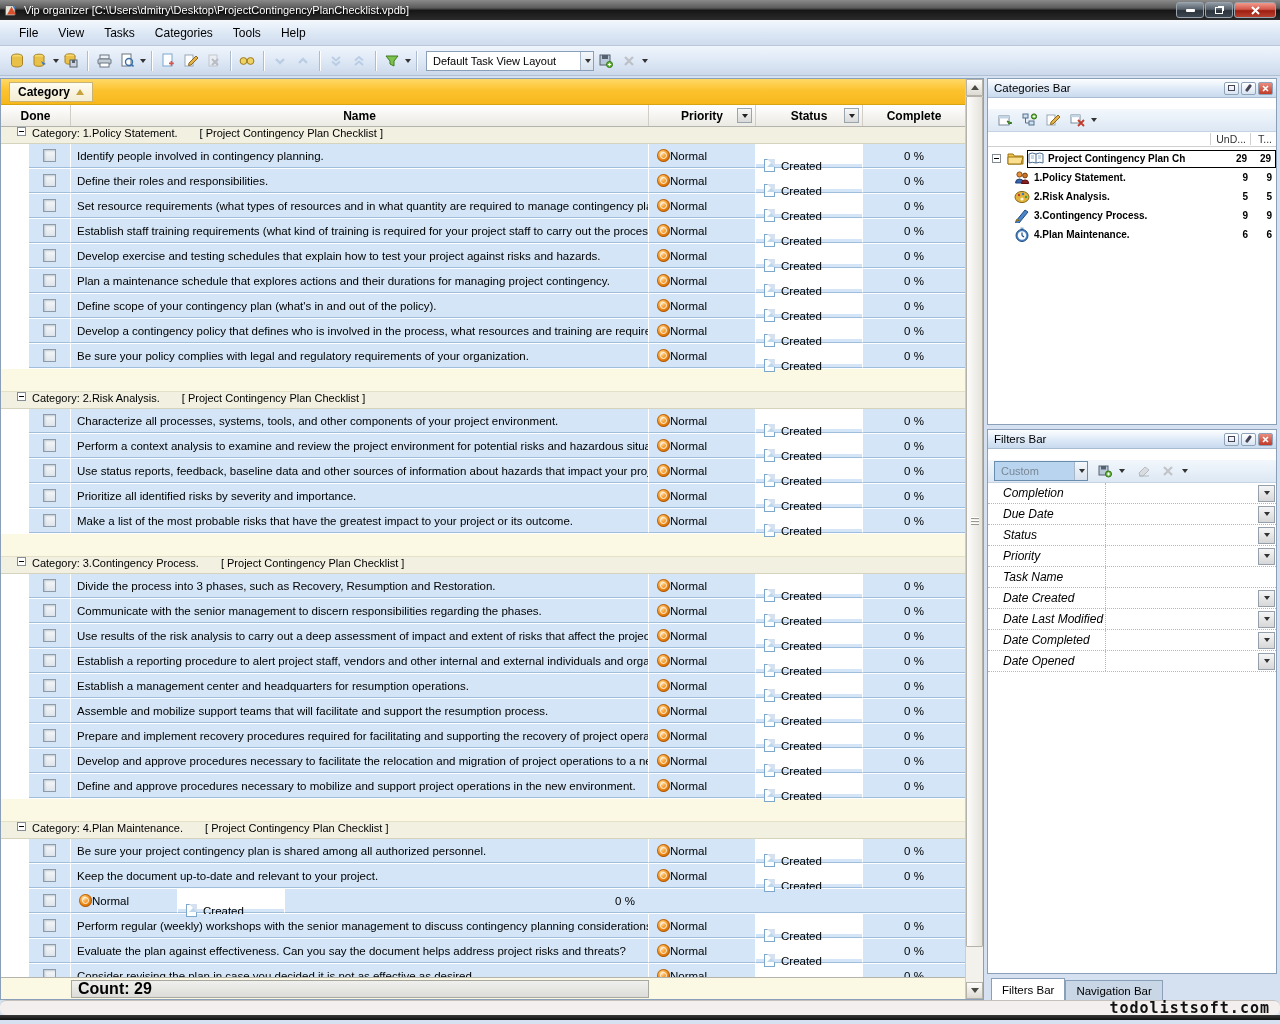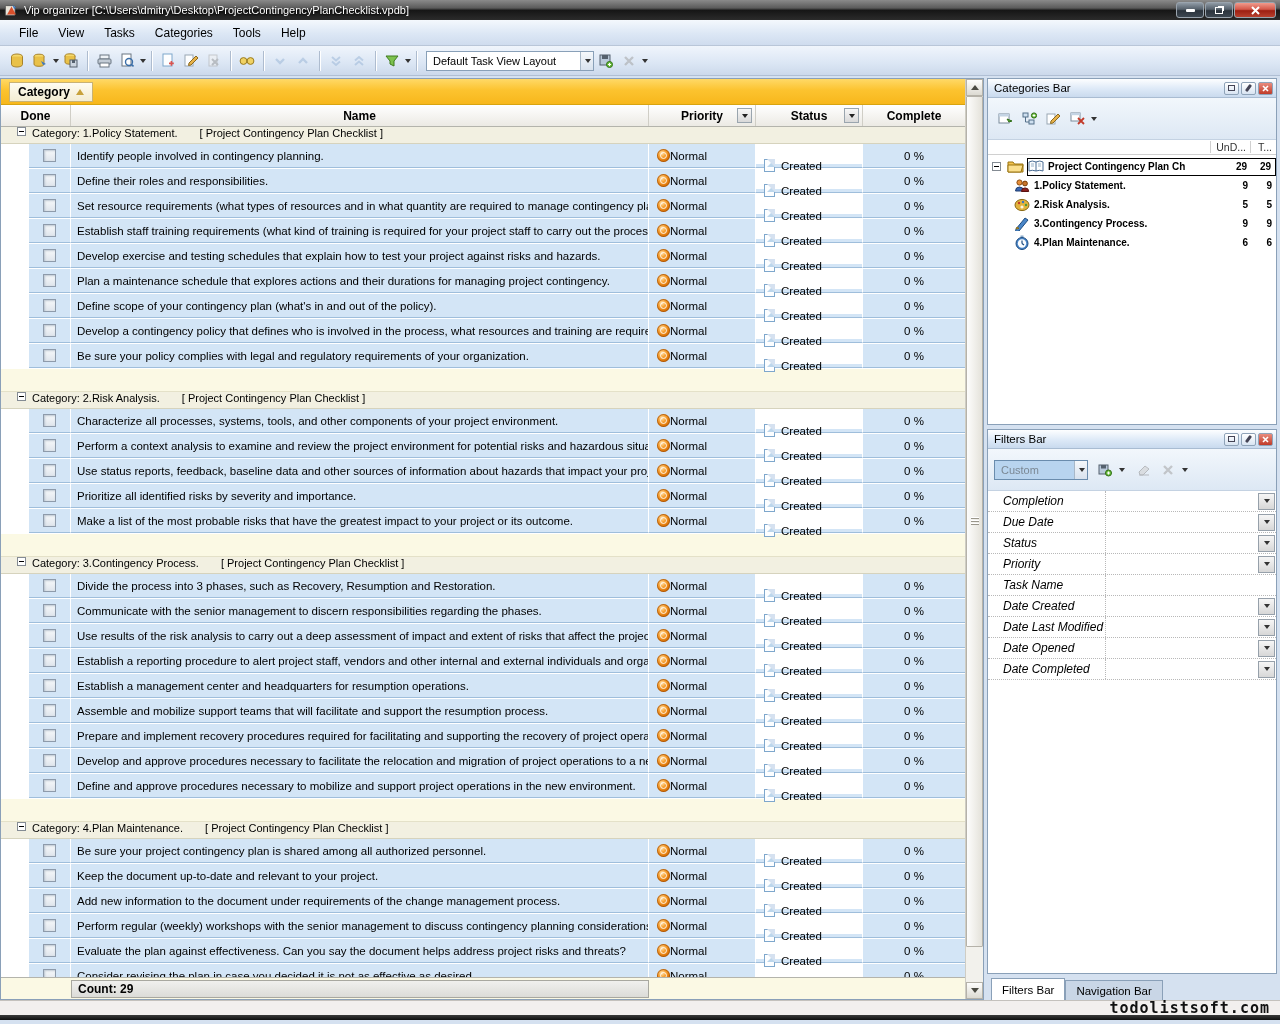--- a/index.html
+++ b/index.html
@@ -68,21 +68,21 @@
   .c-comp { flex:1; justify-content:center; border-right:none; font-size:11.5px; }
   .checkbox { width:13px; height:13px; border:1px solid #8e9bab; background:linear-gradient(180deg,#f7f9fb,#dfe5ec); box-shadow:inset 1px 1px 2px rgba(120,140,160,.45); }
   .ball { width:13px; height:13px; border-radius:50%; background:radial-gradient(circle at 38% 32%, #ffe3b0 0%, #f9a63a 30%, #e37d0c 60%, #b35500 100%); box-shadow:inset 0 0 0 1px rgba(150,70,0,.6); position:relative; flex:none; }
   .ball::after { content:""; position:absolute; left:3px; top:3px; width:5px; height:5px; border-radius:50%; border:1.5px solid rgba(255,255,255,.85); }
   .page-ico { width:11px; height:13px; background:#fdfeff; border:1px solid #7ea7cc; position:relative; flex:none; }
   .page-ico::after { content:""; position:absolute; right:-1px; top:-1px; width:0; height:0; border-left:4px solid transparent; border-bottom:4px solid #bcd6ec; border-top:4px solid #d5e1f0; border-right:4px solid #d5e1f0; }
 
   .spacer-row { height:23px; background:#fbf9e4; border-bottom:1px solid #e4e1c8; }
 
   .gridfooter { height:22px; background:#fbf9e4; border-top:1px solid #b4b4ac; display:flex; align-items:center; }
-  .count-box { margin-left:70px; width:578px; height:18px; background:linear-gradient(180deg,#f0f0ee,#dcdcd8); border:1px solid #a8a8a0; display:flex; align-items:center; padding-left:6px; font-weight:bold; font-size:12px; }
+  .count-box { margin-left:70px; width:578px; height:18px; background:linear-gradient(180deg,#f0f0ee,#dcdcd8); border:1px solid #a8a8a0; display:flex; align-items:center; padding-left:6px; font-weight:bold; font-size:16px; }
 
   
   .vscroll { width:18px; background:#f2f1ec; border-left:1px solid #cfcdc4; display:flex; flex-direction:column; }
   .sbtn { height:17px; background:linear-gradient(180deg,#fdfdfc,#dcdad2); border:1px solid #b5b2a9; display:flex; align-items:center; justify-content:center; }
   .sarr-up { width:0; height:0; border-left:4px solid transparent; border-right:4px solid transparent; border-bottom:5px solid #4a4a42; }
   .sarr-dn { width:0; height:0; border-left:4px solid transparent; border-right:4px solid transparent; border-top:5px solid #4a4a42; }
   .strack { flex:1; position:relative; }
   .sthumb { position:absolute; left:0; right:0; top:0; height:96%; background:linear-gradient(90deg,#fdfdfc,#e4e2da); border:1px solid #b5b2a9; border-radius:1px; display:flex; align-items:center; justify-content:center; flex-direction:column; gap:2px; }
   .grip { width:8px; height:1px; background:#9a978c; box-shadow:0 -1px 0 #fff; }
 
@@ -90,21 +90,21 @@
   .dock { flex:1; display:flex; flex-direction:column; gap:4px; }
   .panel { background:#fff; border:1px solid #8aa0b8; display:flex; flex-direction:column; }
   .panel-cats { height:347px; }
   .panel-filters { flex:1; }
   .ptitle { height:19px; background:linear-gradient(180deg,#fdfeff 0%,#dde9f7 55%,#c9daee 100%); border-bottom:1px solid #a9bcd2; display:flex; align-items:center; padding:0 3px 0 6px; font-size:11.5px; }
   .ptitle .pt-label { flex:1; }
   .pbtn { width:15px; height:13px; border:1px solid #8fa3b8; border-radius:2px; margin-left:2px; background:linear-gradient(180deg,#fff,#d8e4f2); display:flex; align-items:center; justify-content:center; }
   .pbtn.closep { background:linear-gradient(180deg,#e98c7e,#c03a28); }
   .pbtn .sq2 { width:7px; height:6px; border:1px solid #445; }
   .pbtn .pinpic { width:3px; height:8px; background:#445; border-radius:1px; transform:rotate(35deg); }
-  .ptool { height:42px; border-bottom:1px solid #c4d2e2; background:linear-gradient(180deg,#f2f7fc,#dde8f4); display:flex; align-items:center; padding-left:6px; gap:2px; }
+  .ptool { height:23px; border-bottom:1px solid #c4d2e2; background:linear-gradient(180deg,#f2f7fc,#dde8f4); display:flex; align-items:center; padding-left:6px; gap:2px;margin-top:11px; }
 
   
   .tree-hdr { height:15px; display:flex; border-bottom:1px solid #d0d0d0; font-size:10.5px; color:#333; align-items:center; }
   .tree-hdr .th-sp { flex:1; }
   .th-und { width:40px; border-left:1px solid #d0d0d0; padding-right:4px; text-align:right; }
   .th-tot { width:26px; border-left:1px solid #d0d0d0; padding-right:4px; text-align:right; }
   .tree { flex:1; padding-top:2px; overflow:hidden; }
   .tree-row { height:19px; display:flex; align-items:center; font-weight:bold; font-size:10px; padding-left:4px; }
   .tree-row .sel { display:flex; align-items:center; flex:1; height:18px; }
   .tree-row.root .sel { border:1px solid #000; background:#fff; }
@@ -121,21 +121,21 @@
   .f-row { height:21px; display:flex; align-items:center; border-bottom:1px dotted #b8b8b8; font-size:12px; }
   .f-label { width:118px; padding-left:15px; white-space:nowrap; overflow:hidden; border-right:1px dotted #b8b8b8; height:100%; display:flex; align-items:center;font-style:italic; }
   .f-val { flex:1; height:100%; }
   .f-drop { width:17px; height:17px; margin-right:1px; border:1px solid #96a0aa; background:linear-gradient(180deg,#f6f6f6,#d7d7d7); display:flex; align-items:center; justify-content:center; }
 
   .dock-tabs { height:22px; display:flex; align-items:flex-end; background:#d5e1f0; padding-left:4px; }
   .dtab { height:20px; padding:0 10px; border:1px solid #8aa0b8; border-bottom:none; display:flex; align-items:center; font-size:11.5px; background:#c9d6e6; }
   .dtab.active { background:#fff; height:22px; }
 
   
-  .statusbar { height:15px; background:#f2efee; border-top:1px solid #c4c1bd; display:flex; align-items:center; justify-content:flex-end; padding-right:10px; }
+  .statusbar { height:15px; background:#f2efee; border-top:1px solid #c4c1bd; display:flex; align-items:center; justify-content:flex-end; padding-right:10px;border-radius:6px; }
   .watermark { font-family:"DejaVu Sans Mono","Liberation Mono",monospace; font-weight:bold; font-size:15px; letter-spacing:1px; color:#111; }
   .bottomedge { height:5px; background:linear-gradient(180deg,#3a3a3a,#101010); }
 
   svg { display:block; }
 </style>
 </head>
 <body>
 
 <div class="titlebar">
   <svg class="app-icon" viewBox="0 0 16 16">
@@ -741,21 +741,20 @@
               <span class="page-ico"></span>
               <span>Created</span>
             </div>
             <div class="cell c-comp">0 %</div>
           </div>
           <div class="task-row">
             <span class="tr-indent"></span>
             <div class="cell c-done">
               <span class="checkbox"></span>
             </div>
-            <div class="cell c-name">Add new information to the document under requirements of the change management process.</div>
             <div class="cell c-prio">
               <span class="ball"></span>
               <span>Normal</span>
             </div>
             <div class="cell c-stat">
               <span class="page-ico"></span>
               <span>Created</span>
             </div>
             <div class="cell c-comp">0 %</div>
           </div>
@@ -1048,33 +1047,33 @@
             </span>
           </div>
           <div class="f-row">
             <span class="f-label">Date Last Modified</span>
             <span class="f-val"></span>
             <span class="f-drop">
               <span class="caret"></span>
             </span>
           </div>
           <div class="f-row">
+            <span class="f-label">Date Completed</span>
+            <span class="f-val"></span>
+            <span class="f-drop">
+              <span class="caret"></span>
+            </span>
+          </div>
+          <div class="f-row">
             <span class="f-label">Date Opened</span>
             <span class="f-val"></span>
             <span class="f-drop">
               <span class="caret"></span>
             </span>
           </div>
-          <div class="f-row">
-            <span class="f-label">Date Completed</span>
-            <span class="f-val"></span>
-            <span class="f-drop">
-              <span class="caret"></span>
-            </span>
-          </div>
         </div>
     </div>
 
     <div class="dock-tabs" id="docktabs">
         <div class="dtab active">Filters Bar</div>
         <div class="dtab">Navigation Bar</div>
       </div>
   </div>
 </div>
 

